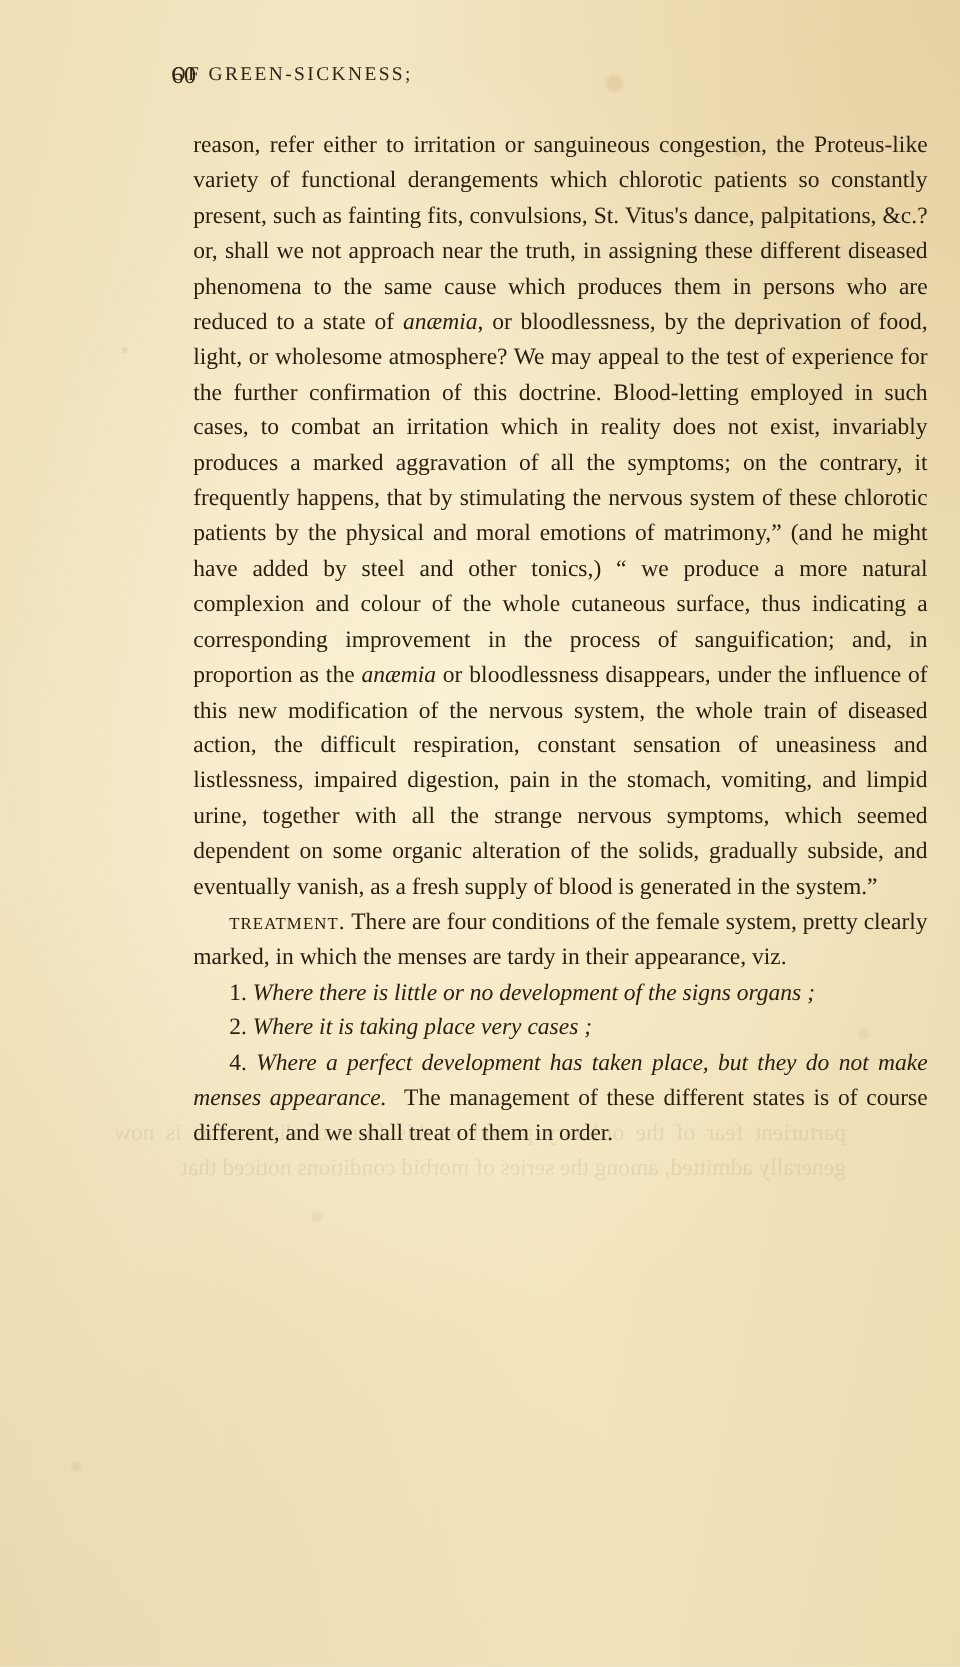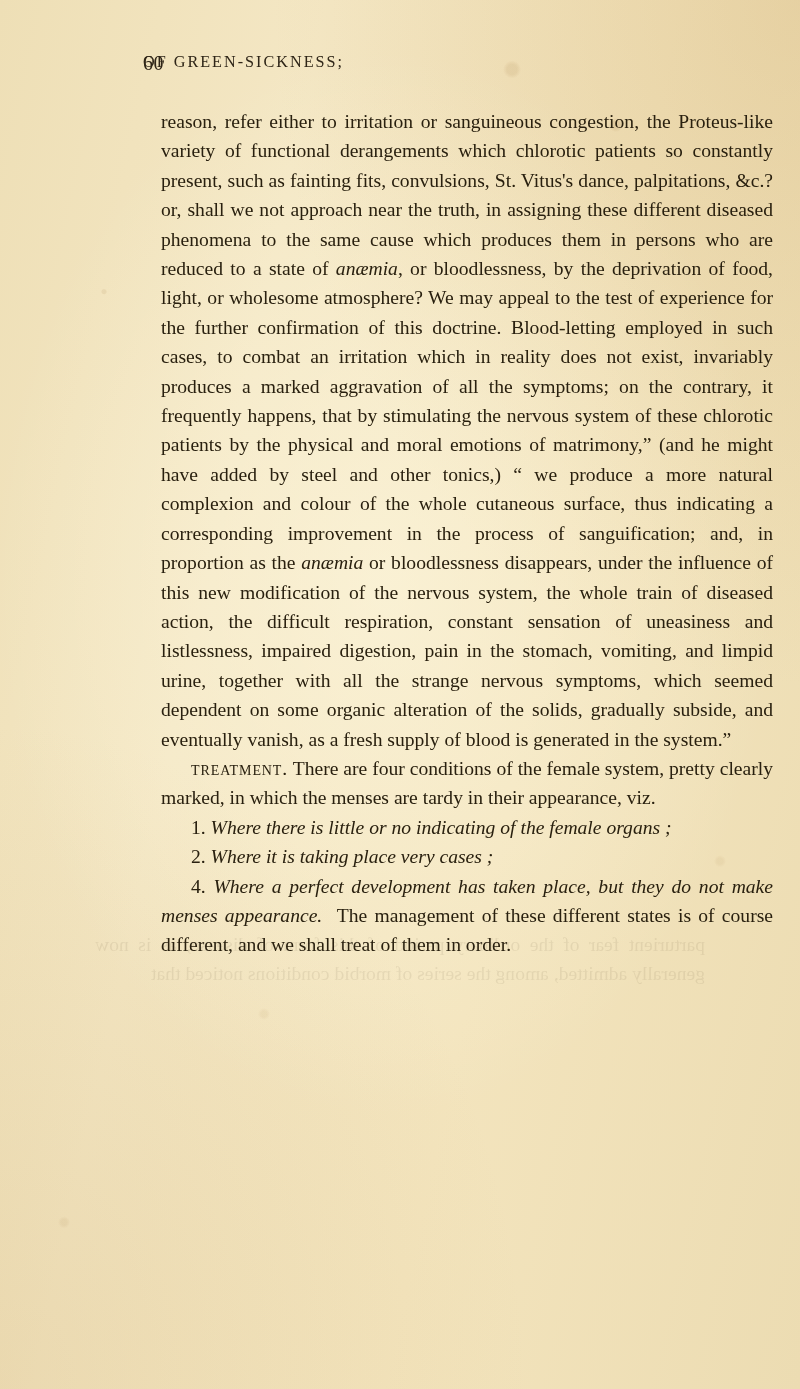--- a/index.html
+++ b/index.html
@@ -156,21 +156,21 @@
       <span class="runtitle">OF GREEN-SICKNESS;</span>
     </div>
 
     <div class="textblock">
 
       <p class="cont"><span>reason, refer either to irritation or sanguineous congestion, the Proteus-like variety of functional derangements which chlorotic patients so constantly present, such as fainting fits, convulsions, St. Vitus's dance, palpitations, &amp;c.? or, shall we not approach near the truth, in assigning these different diseased phenomena to the same cause which produces them in persons who are reduced to a state of </span><i>anæmia</i><span>, or bloodlessness, by the deprivation of food, light, or wholesome atmosphere? We may appeal to the test of experience for the further confirmation of this doctrine. Blood-letting employed in such cases, to combat an irritation which in reality does not exist, invariably produces a marked aggravation of all the symptoms; on the contrary, it frequently happens, that by stimulating the nervous system of these chlorotic patients by the physical and moral emotions of matrimony,” (and he might have added by steel and other tonics,) “ we produce a more natural complexion and colour of the whole cutaneous surface, thus indicating a corresponding improvement in the process of sanguification; and, in proportion as the </span><i>anæmia</i><span> or bloodlessness disappears, under the influence of this new modification of the nervous system, the whole train of diseased action, the difficult respiration, constant sensation of uneasiness and listlessness, impaired digestion, pain in the stomach, vomiting, and limpid urine, together with all the strange nervous symptoms, which seemed dependent on some organic alteration of the solids, gradually subside, and eventually vanish, as a fresh supply of blood is generated in the system.”</span></p>
 
       <p class="indent gapafter"><span class="smallcaps">Treatment.</span><span> There are four conditions of the female system, pretty clearly marked, in which the menses are tardy in their appearance, viz.</span></p>
 
       <ol class="conditions">
-        <li><span class="num">1.</span>&nbsp;<span>Where there is little or no indicating of the female organs ;</span></li>
+        <li><span class="num">1.</span>&nbsp;<span>Where there is little or no development of the signs organs ;</span></li>
         <li><span class="num">2.</span>&nbsp;<span>Where it is taking place very cases ;</span></li>
         <li><span class="num">4.</span>&nbsp;<span>Where a perfect development has taken place, but they do not make menses appearance.</span><span class="num">&nbsp;&nbsp;<span>The management of these different states is of course different, and we shall treat of them in order.</span></span></li>
       </ol>
 
 
     </div>
   </div>
 </div>
 
 </body></html>

